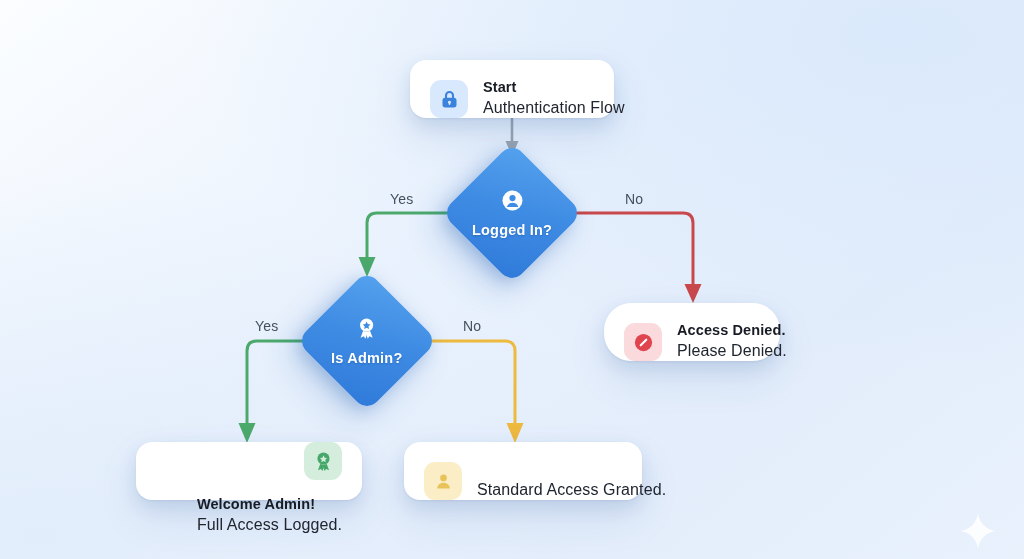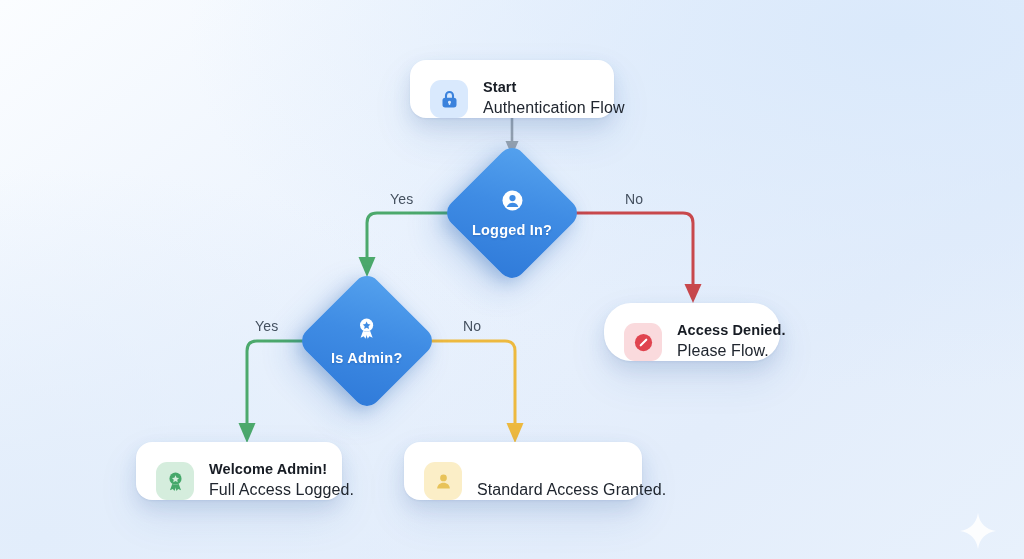--- a/index.html
+++ b/index.html
@@ -61,21 +61,21 @@
   .card-sub {
     font-size: 16px;
     font-weight: normal;
     color: #20262f;
     letter-spacing: .1px;
     white-space: nowrap;
   }
 
   #node-start       { left: 410px; top: 60px;  width: 204px; height: 58px; }
   #node-denied      { left: 604px; top: 303px; width: 176px; height: 58px; border-radius: 27px; }
-  #node-admin       { left: 136px; top: 442px; width: 206px; height: 58px; }
+  #node-admin       { left: 136px; top: 442px; width: 226px; height: 58px; flex-direction: column; }
   #node-user        { left: 404px; top: 442px; width: 238px; height: 58px; }
 
   .ic-start  { background: #d9e9fd; }
   .ic-denied { background: #fadadd; }
   .ic-admin  { background: #d5eddd; }
   .ic-user   { background: #fbeec7; }
 
   
   .diamond {
     position: absolute;
@@ -215,21 +215,21 @@
 
   <div class="card" id="node-denied">
     <div class="card-icon ic-denied">
       <svg width="23" height="23" viewBox="0 0 24 24" fill="none">
         <circle cx="12" cy="12" r="9" fill="#e0444f"></circle>
         <rect x="6.8" y="10.9" width="10.4" height="2.2" rx="1.1" fill="#ffffff" transform="rotate(-45 12 12)"></rect>
       </svg>
     </div>
     <div class="card-text">
       <div class="card-title">Access Denied.</div>
-      <div class="card-sub">Please Flow.</div>
+      <div class="card-sub">Please Denied.</div>
     </div>
   </div>
 
   <div class="card" id="node-admin">
     <div class="card-icon ic-admin">
       <svg width="23" height="23" viewBox="0 0 24 24" fill="none">
         <path d="M8.6 14.6 6.2 21l3.1-1.3L10.9 22l2.1-6.2z" fill="#45a86a"></path>
         <path d="M15.4 14.6 17.8 21l-3.1-1.3L13.1 22 11 15.8z" fill="#45a86a"></path>
         <circle cx="12" cy="9" r="6.3" fill="#45a86a"></circle>
         <path d="m12 5.6 1.15 2.4 2.55.33-1.87 1.78.47 2.55L12 11.43 9.7 12.66l.47-2.55L8.3 8.33l2.55-.33z" fill="#d5eddd"></path>

